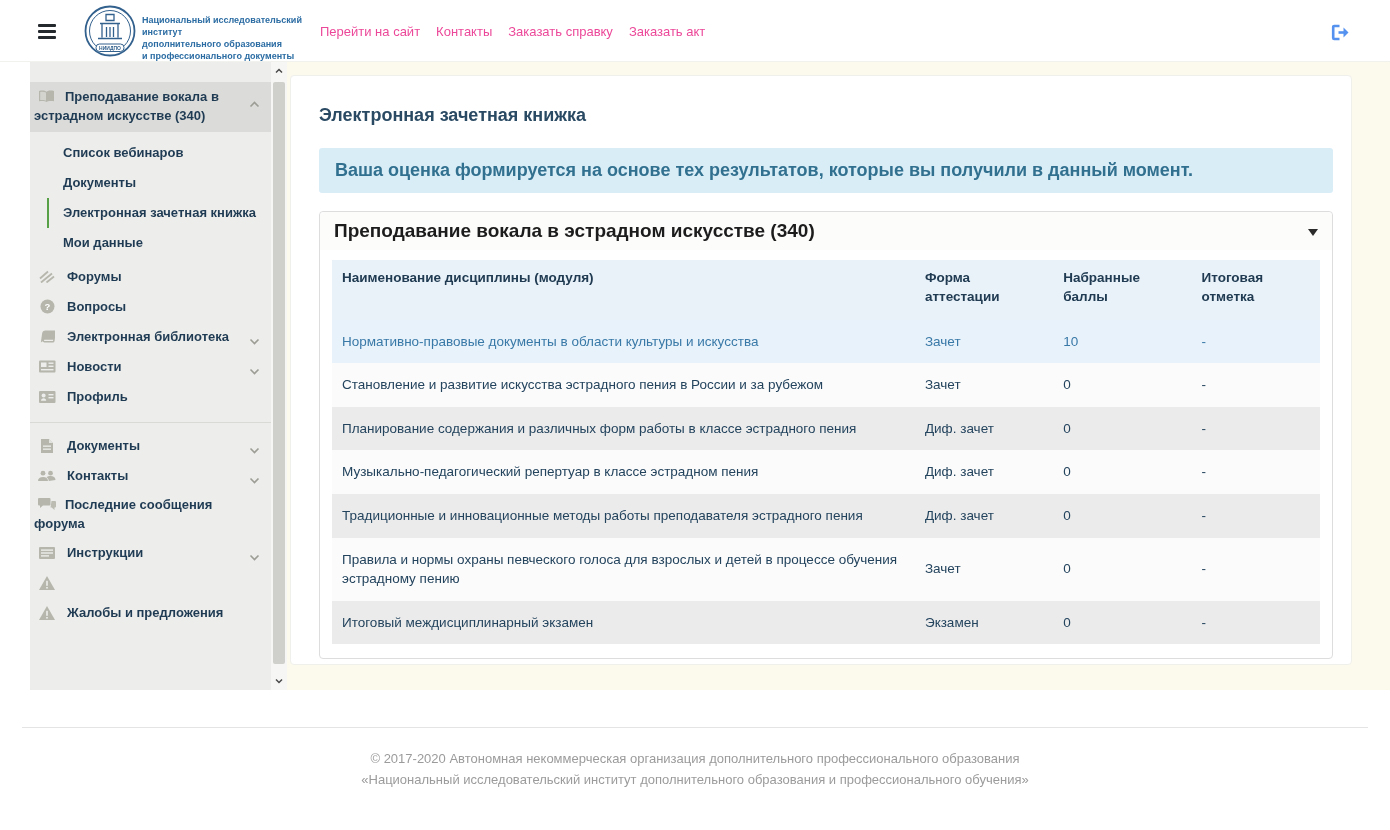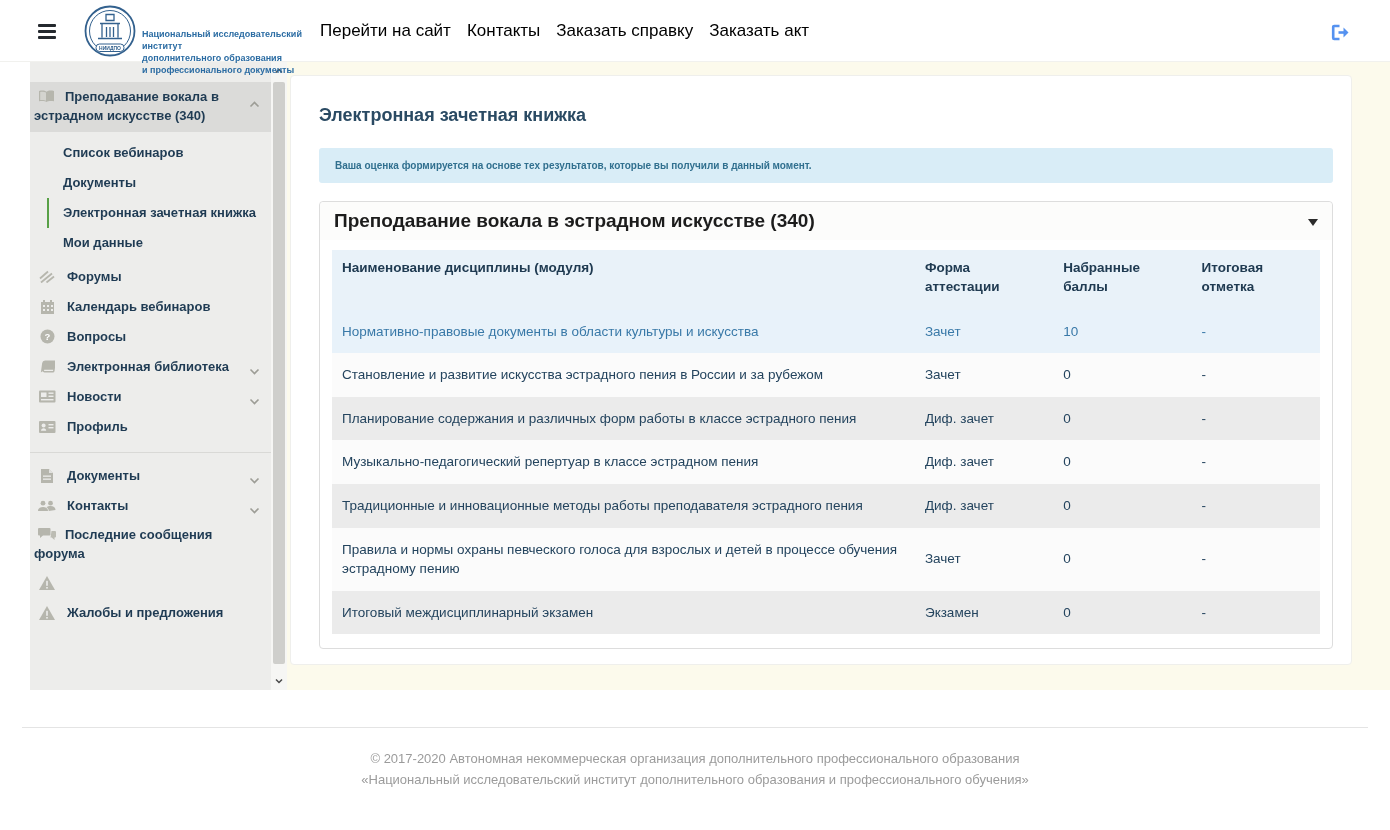--- a/index.html
+++ b/index.html
@@ -4,23 +4,23 @@
 <style>
   * { margin:0; padding:0; box-sizing:border-box; }
   body { font-family:"Liberation Sans", sans-serif; background:#fff; }
   .page { position:relative; width:1390px; height:830px; overflow:hidden; background:#fff; }
 
   
   .header { position:absolute; top:0; left:0; width:100%; height:62px; background:#fff; border-bottom:1px solid #f1f1ee; z-index:5; }
   .hamburger { position:absolute; left:38px; top:24px; width:20px; height:16px; cursor:pointer; }
   .hamburger span { display:block; width:18px; height:3px; background:#24292e; margin-bottom:3px; border-radius:1px; }
   .logo { position:absolute; left:84px; top:5px; }
-  .logo-text { position:absolute; left:142px; top:28px; font-size:9px; font-weight:bold; color:#2b6ca3; line-height:1.35; width:170px; }
+  .logo-text { position:absolute; left:142px; top:14px; font-size:9px; font-weight:bold; color:#2b6ca3; line-height:1.35; width:170px; }
   .topnav { position:absolute; left:320px; top:0; height:62px; display:flex; align-items:center; gap:16px; }
-  .topnav a { font-size:17px; color:#000000; text-decoration:none; cursor:pointer; }
+  .topnav a { font-size:13px; color:#ec4899; text-decoration:none; cursor:pointer; }
   .logout { position:absolute; right:40px; top:24px; cursor:pointer; }
 
   
   .sidebar { position:absolute; top:62px; left:30px; width:257px; height:628px; background:#ededeb; }
   .sidebar-inner { position:absolute; left:0; top:0; right:16px; bottom:0; overflow:hidden; }
   .sb-scrollbar { position:absolute; right:0; top:0; width:16px; height:100%; background:#f6f6f4; }
   .sb-thumb { position:absolute; left:2px; right:2px; top:20px; bottom:26px; background:#cfcfcc; border-radius:2px; }
   .sb-arrow { position:absolute; left:4px; width:8px; height:8px; }
   .sb-arrow svg { display:block; }
   .sb-arrow.up { top:5px; }
@@ -39,21 +39,21 @@
   .menu li .icn { width:18px; margin-right:11px; display:flex; justify-content:center; flex:none; }
   .menu li .chev { position:absolute; right:11px; top:11px; }
   .menu li.wrap2 { display:block; padding:4px 26px 4px 4px; line-height:1.5; }
   .menu li.wrap2 .icn { display:inline-flex; vertical-align:-2px; margin:0 9px 0 4px; }
   .sb-divider { border:none; border-top:1px solid #d9d9d6; margin:10px 0 8px 0; }
 
   
   .content { position:absolute; top:62px; left:287px; right:0; height:628px; background:#fcfaec; }
   .card { position:absolute; left:3px; top:13px; width:1062px; height:590px; background:#fff; border:1px solid #efefec; border-radius:4px; padding:25px 18px 0 28px; }
   .page-title { font-size:18px; font-weight:bold; color:#2a4a63; margin-top:4px; }
-  .alert-info { margin-top:22px; background:#d9edf7; border-radius:3px; padding:12px 16px; font-size:10px; font-weight:bold; color:#31708f; }
+  .alert-info { margin-top:22px; background:#d9edf7; border-radius:3px; padding:12px 16px; font-size:18px; font-weight:bold; color:#31708f; }
   .panel { margin-top:18px; border:1px solid #ddd; border-radius:4px; background:#fff; }
   .panel-heading { position:relative; padding:8px 14px; background:#fcfcfb; border-radius:4px 4px 0 0; cursor:pointer; }
   .panel-title { font-size:19px; font-weight:bold; color:#1c1c1c; }
   .caret-down { position:absolute; right:14px; top:17px; width:0; height:0; border-left:5px solid transparent; border-right:5px solid transparent; border-top:7px solid #2b2b2b; }
   .panel-body { padding:10px 12px 14px 12px; }
 
   table.grades { width:100%; border-collapse:collapse; font-size:13.5px; }
   table.grades th { background:#e9f2f9; color:#203b52; text-align:left; font-weight:bold; padding:9px 10px 13px 10px; vertical-align:top; line-height:1.4; }
   table.grades td { padding:12px 10px; color:#24445e; vertical-align:middle; line-height:1.45; }
   tbody tr:nth-child(odd) { background:#ebebeb; }
@@ -140,31 +140,20 @@
                   <path d="M1 8.5L9 1.5"></path>
                   <path d="M2 12.5l11-9"></path>
                   <path d="M7.5 12.5l7.5-6"></path>
                 </g>
               </svg>
           </span>
           <span>Форумы</span>
         </li>
         <li>
           <span class="icn">
-            <svg width="15" height="14" viewBox="0 0 15 14">
-                <rect x="1" y="2" width="13" height="12" fill="#b6b6ad"></rect>
-                <path fill="#ededeb" d="M3 5h2v2H3zm4 0h2v2H7zm4 0h2v2h-2zM3 9h2v2H3zm4 0h2v2H7zm4 0h2v2h-2z"></path>
-                <rect x="3" y="0" width="2" height="2" fill="#b6b6ad"></rect>
-                <rect x="10" y="0" width="2" height="2" fill="#b6b6ad"></rect>
-              </svg>
-          </span>
-          <span>Календарь вебинаров</span>
-        </li>
-        <li>
-          <span class="icn">
             <svg width="15" height="15" viewBox="0 0 15 15">
                 <circle cx="7.5" cy="7.5" r="7" fill="#b6b6ad"></circle>
                 <text x="7.5" y="11" font-size="9.5" text-anchor="middle" fill="#fff" font-weight="bold" font-family="Liberation Sans, sans-serif">?</text>
               </svg>
           </span>
           <span>Вопросы</span>
         </li>
         <li>
           <span class="icn">
             <svg width="15" height="13" viewBox="0 0 15 13">
@@ -244,20 +233,36 @@
               </svg>
           </span>
         </li>
         <li class="wrap2">
           <span class="icn">
             <svg width="18" height="13" viewBox="0 0 18 13">
                 <path fill="#b6b6ad" d="M1 0h10.5a1 1 0 011 1v5.5a1 1 0 01-1 1H5L2 10V7.5H1a1 1 0 01-1-1V1a1 1 0 011-1z"></path>
                 <path fill="#b6b6ad" d="M13.5 3H17a1 1 0 011 1v4.5a1 1 0 01-1 1h-.5V12l-2.8-2.5h-1.2" opacity=".9"></path>
               </svg>
           </span><span>Последние сообщения форума</span>
+        </li>
+        <li>
+          <span class="icn">
+            <svg width="16" height="12" viewBox="0 0 16 12">
+                <rect width="16" height="12" rx="1" fill="#b6b6ad"></rect>
+                <rect x="2" y="2.4" width="12" height="1.4" fill="#ededeb"></rect>
+                <rect x="2" y="5.3" width="12" height="1.4" fill="#ededeb"></rect>
+                <rect x="2" y="8.2" width="8" height="1.4" fill="#ededeb"></rect>
+              </svg>
+          </span>
+          <span>Инструкции</span>
+          <span class="chev">
+            <svg width="11" height="7" viewBox="0 0 11 7">
+                <path d="M1.5 1.5L5.5 5.5 9.5 1.5" stroke="#9d9d96" stroke-width="1.6" fill="none"></path>
+              </svg>
+          </span>
         </li>
         <li>
           <span class="icn">
             <svg width="16" height="14" viewBox="0 0 16 14">
                 <path fill="#b6b6ad" d="M8 0l8 14H0z"></path>
                 <rect x="7.2" y="4.8" width="1.6" height="5" fill="#ededeb"></rect>
                 <rect x="7.2" y="11" width="1.6" height="1.6" fill="#ededeb"></rect>
               </svg>
           </span>
         </li>

